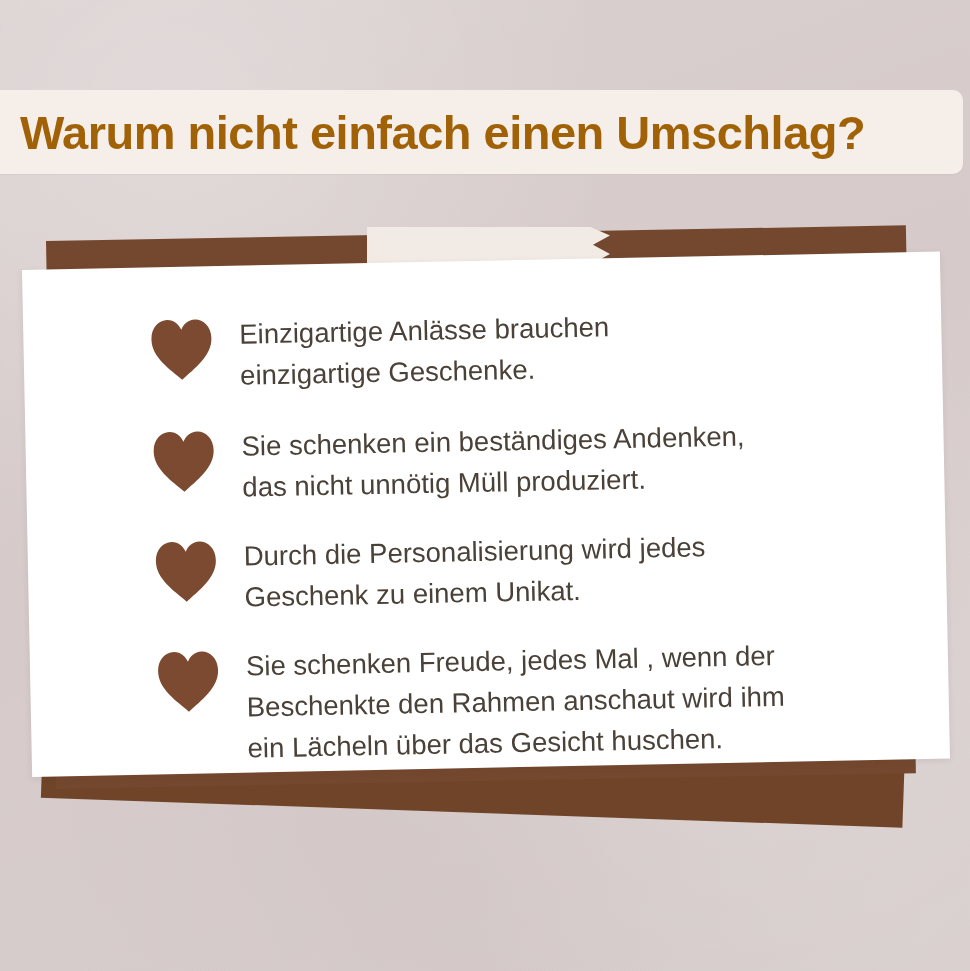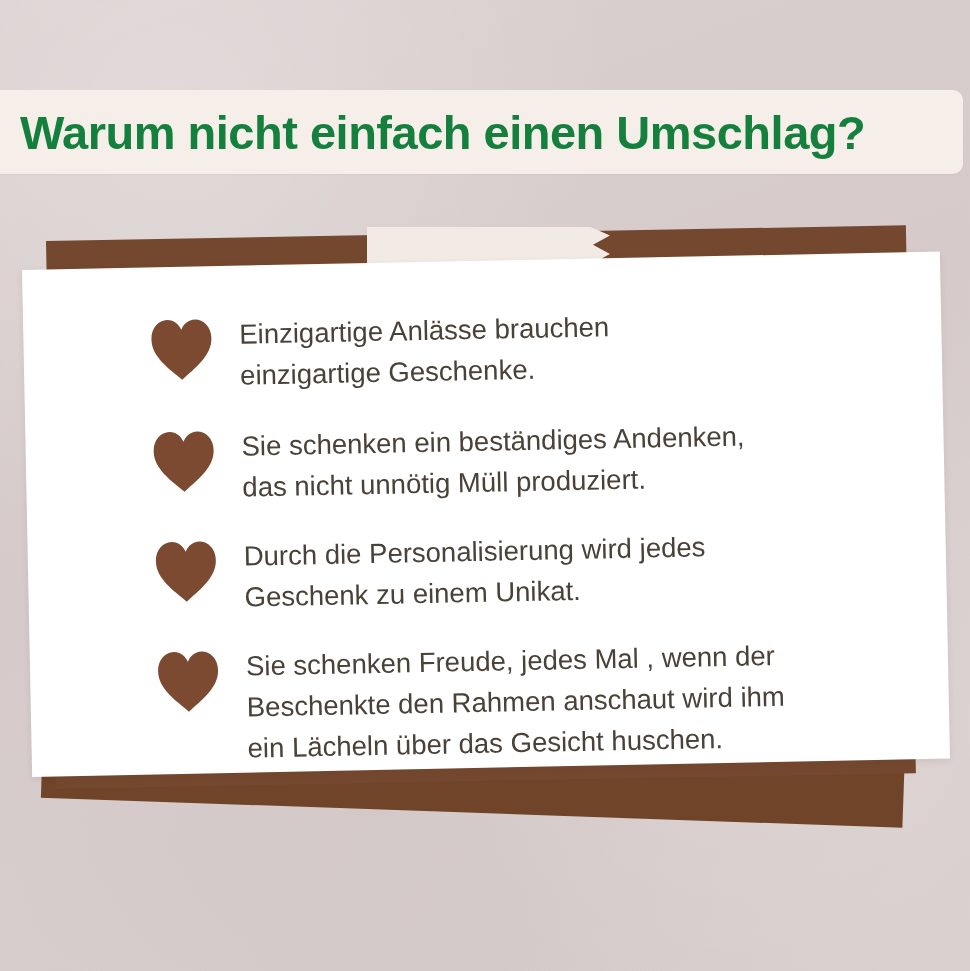--- a/index.html
+++ b/index.html
@@ -46,21 +46,21 @@
     display: flex;
     align-items: center;
     box-shadow: 0 1px 2px rgba(0,0,0,0.04);
   }
   .title-text {
     margin-left: 30px;
     font-family: "Liberation Sans", sans-serif;
     font-weight: bold;
     font-size: 47px;
     letter-spacing: -0.5px;
-    color: #15803d;
+    color: #a16207;
     white-space: nowrap;
   }
 
   
   .brown-card {
     position: absolute;
     left: 46px;
     top: 241px;
     width: 860px;
     height: 548px;

